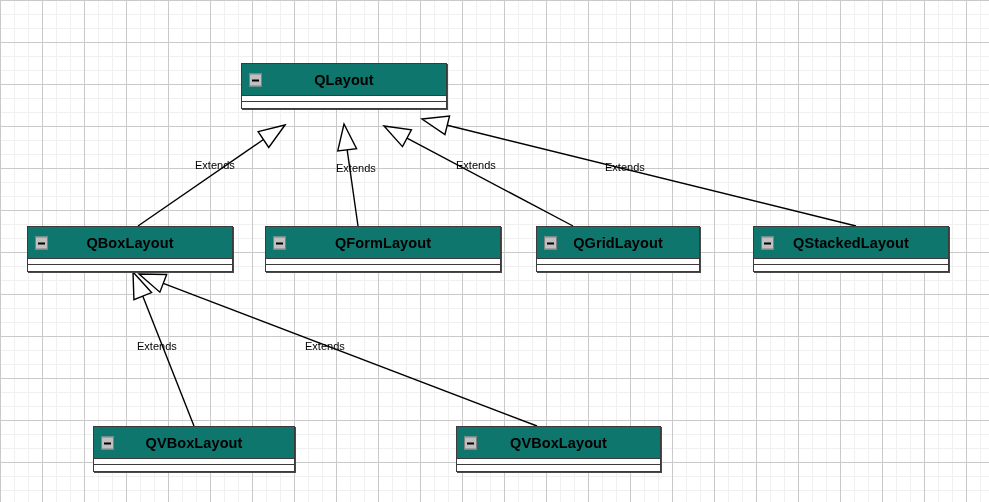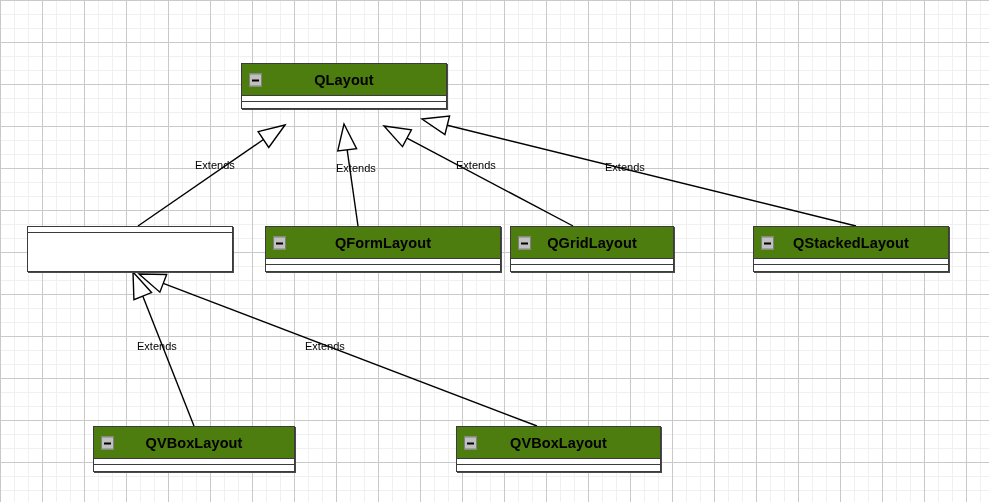--- a/index.html
+++ b/index.html
@@ -42,21 +42,21 @@
     border: 1px solid #3b3b3b;
     box-shadow: 1px 1px 0 0 #4a4a4a;
   }
   .uml-title-row {
     position: relative;
     height: 31px;
     display: flex;
     align-items: center;
     justify-content: center;
     border-bottom: 1px solid #3b3b3b;
-    background: #4d7c0f;
+    background: #0f766e;
   }
   .uml-title {
     font-size: 14.5px;
     font-weight: bold;
     color: #000000;
     letter-spacing: 0.1px;
     white-space: nowrap;
   }
   .collapse-icon {
     position: absolute;
@@ -121,32 +121,36 @@
   <div id="class-layer">
       <div class="uml-class" style="left: 241px; top: 63px; width: 206px; height: 46px;">
         <div class="uml-title-row">
           <span class="collapse-icon"></span>
           <span class="uml-title">QLayout</span>
         </div>
         <div class="uml-compartment"></div>
         <div class="uml-compartment last"></div>
       </div>
       <div class="uml-class" style="left: 27px; top: 226px; width: 206px; height: 46px;">
+        <div class="uml-title-row">
+          <span class="collapse-icon"></span>
+          <span class="uml-title">QBoxLayout</span>
+        </div>
         <div class="uml-compartment"></div>
         <div class="uml-compartment last"></div>
       </div>
       <div class="uml-class" style="left: 265px; top: 226px; width: 236px; height: 46px;">
         <div class="uml-title-row">
           <span class="collapse-icon"></span>
           <span class="uml-title">QFormLayout</span>
         </div>
         <div class="uml-compartment"></div>
         <div class="uml-compartment last"></div>
       </div>
-      <div class="uml-class" style="left: 510px; top: 226px; width: 164px; height: 46px;">
+      <div class="uml-class" style="left: 536px; top: 226px; width: 164px; height: 46px;">
         <div class="uml-title-row">
           <span class="collapse-icon"></span>
           <span class="uml-title">QGridLayout</span>
         </div>
         <div class="uml-compartment"></div>
         <div class="uml-compartment last"></div>
       </div>
       <div class="uml-class" style="left: 753px; top: 226px; width: 196px; height: 46px;">
         <div class="uml-title-row">
           <span class="collapse-icon"></span>

